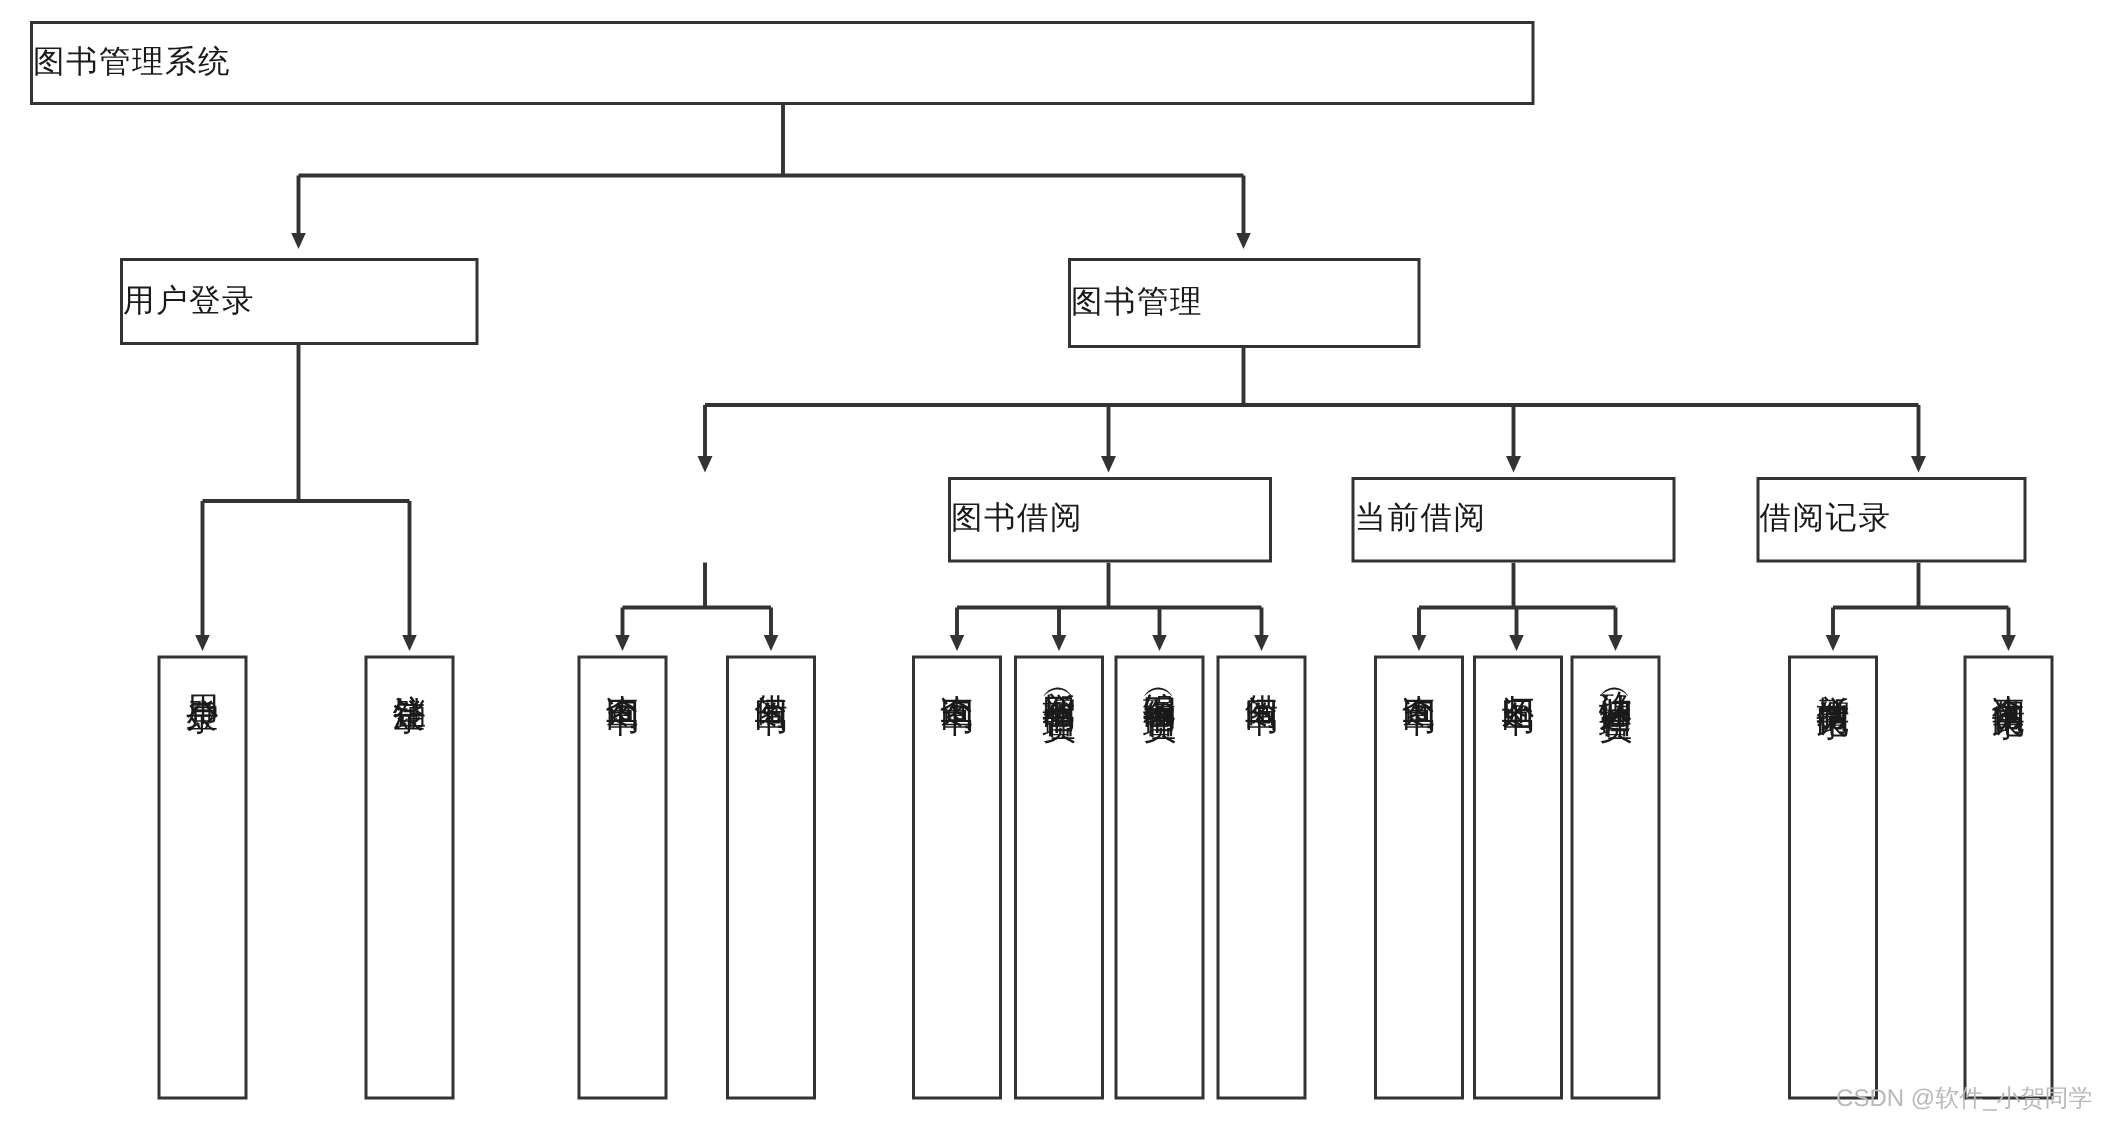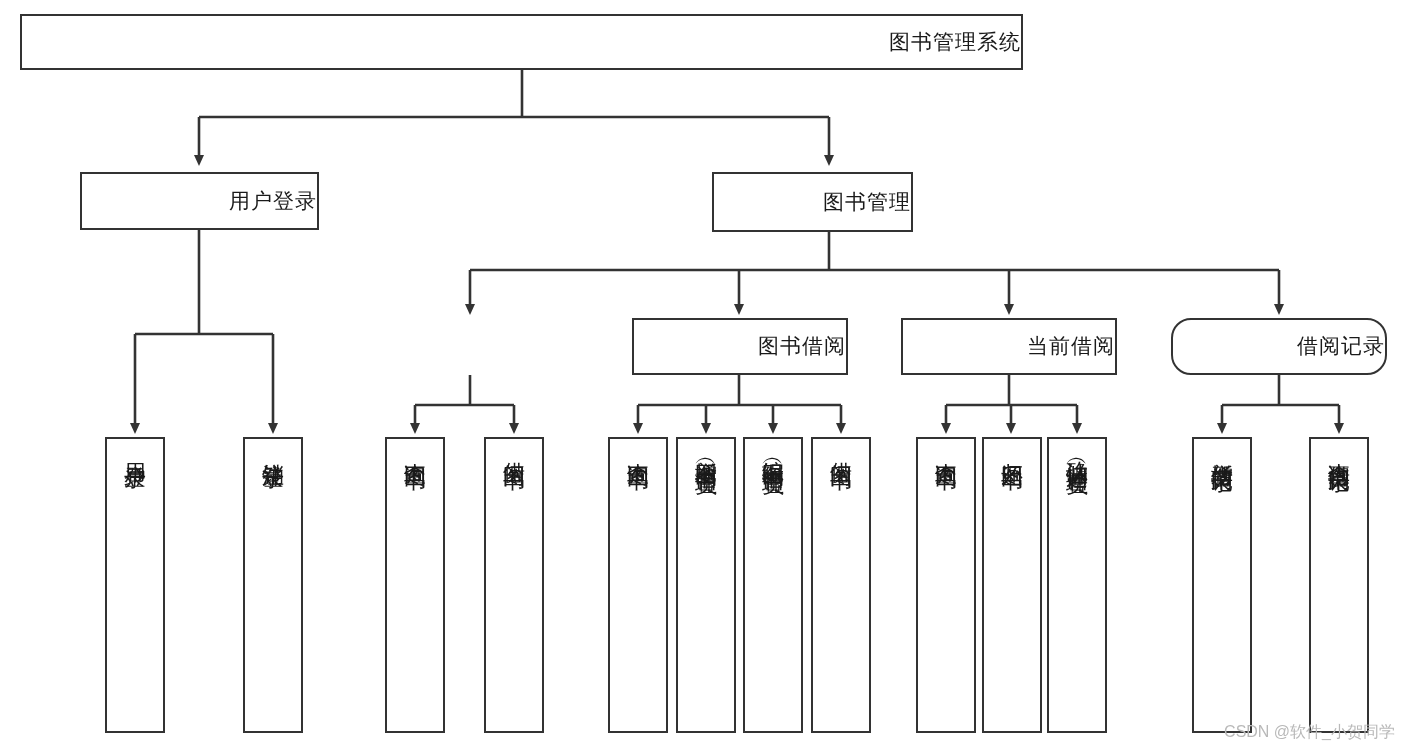--- a/index.html
+++ b/index.html
@@ -25,21 +25,21 @@
     height: 747px;
     pointer-events: none;
   }
   .node {
     position: absolute;
     box-sizing: border-box;
     background: #ffffff;
     border: 2px solid #333333;
     display: flex;
     align-items: center;
-    justify-content: flex-end;
+    justify-content: flex-start;
   }
   .node .lbl {
     color: #1a1a1a;
     font-size: 21px;
     line-height: 1.18;
     letter-spacing: 1px;
     white-space: nowrap;
   }
   .node.leaf {
     align-items: flex-start;
@@ -128,34 +128,34 @@
   </svg>
 
   <div class="node" style="left:20px; top:14px; width:1003px; height:56px;">
     <span class="lbl">图书管理系统</span>
   </div>
 
   <div class="node" style="left:80px; top:172px; width:239px; height:58px;">
     <span class="lbl">用户登录</span>
   </div>
 
-  <div class="node" style="left:712px; top:172px; width:201px; height:60px;">
+  <div class="node" style="left:712px; top:172px; width:235px; height:60px;">
     <span class="lbl">图书管理</span>
   </div>
 
 
   <div class="node" style="left:632px; top:318px; width:216px; height:57px;">
     <span class="lbl">图书借阅</span>
   </div>
 
   <div class="node" style="left:901px; top:318px; width:216px; height:57px;">
     <span class="lbl">当前借阅</span>
   </div>
 
-  <div class="node" style="left:1171px; top:318px; width:216px; height:57px;border-radius:20px;">
+  <div class="node" style="left:1171px; top:318px; width:180px; height:57px;">
     <span class="lbl">借阅记录</span>
   </div>
 
   <div class="node leaf" style="left:105px; top:437px; width:60px; height:296px;">
     <span class="lbl">用户登录</span>
   </div>
 
   <div class="node leaf" style="left:243px; top:437px; width:60px; height:296px;">
     <span class="lbl">注销登录</span>
   </div>

